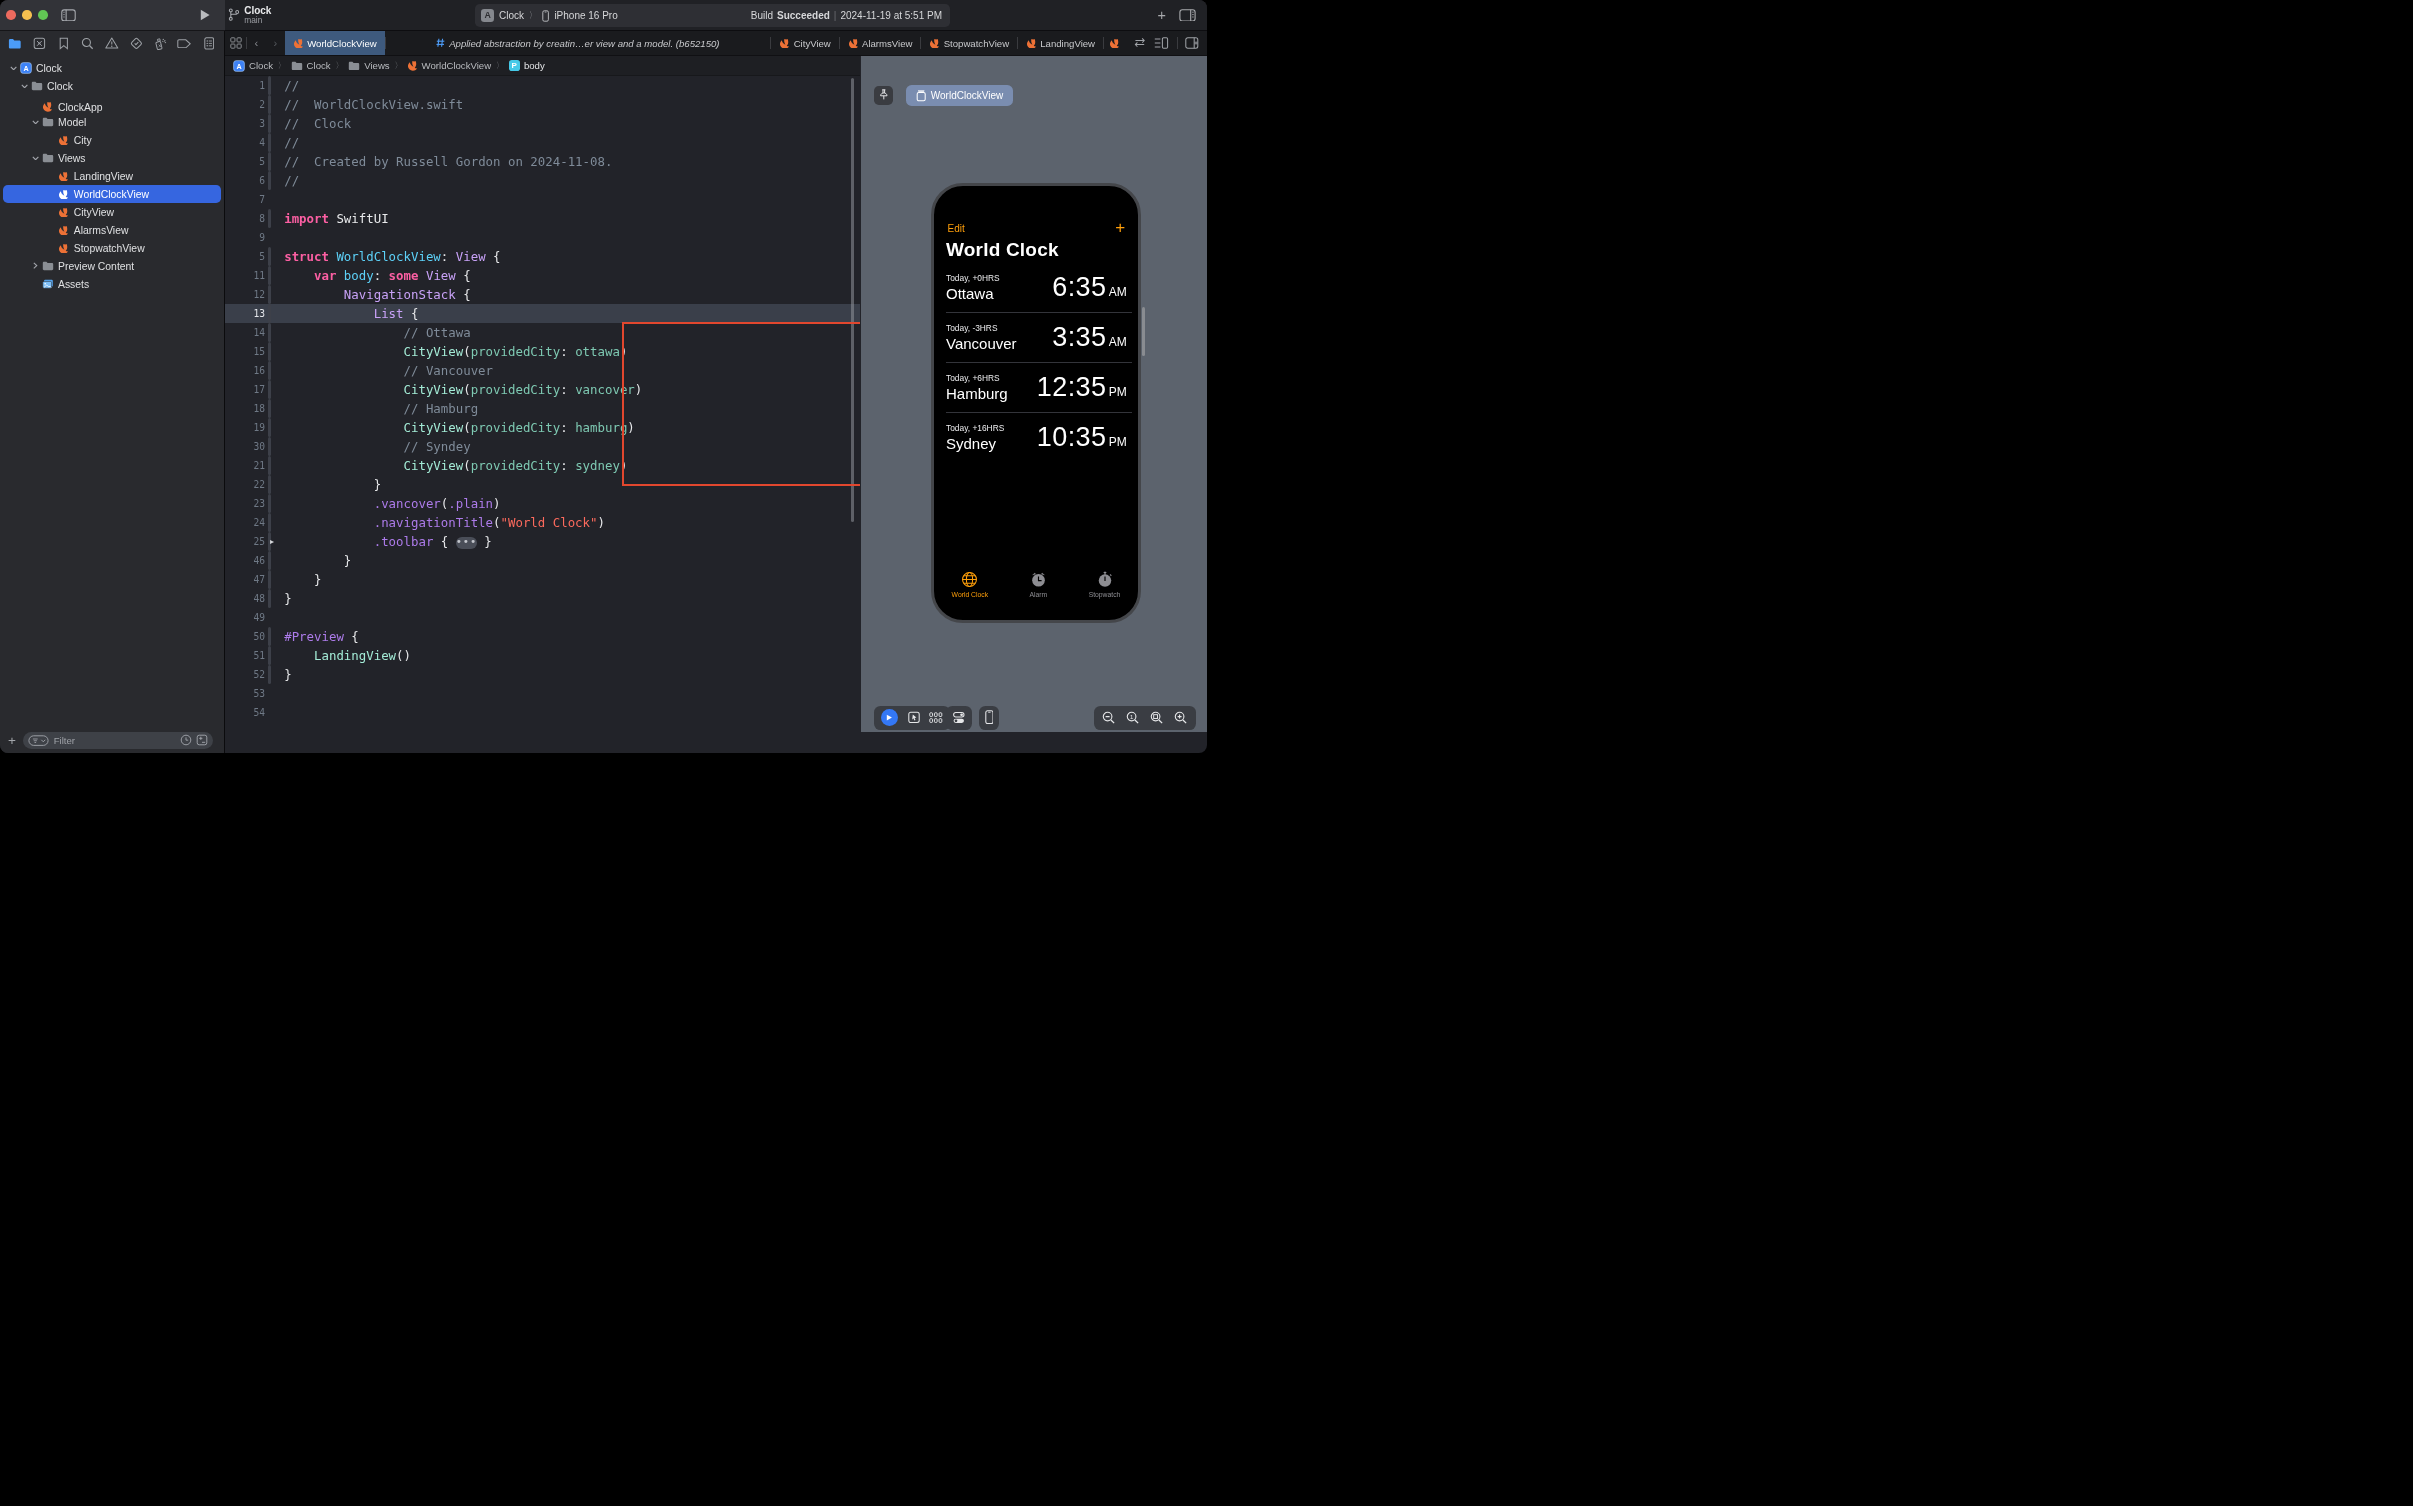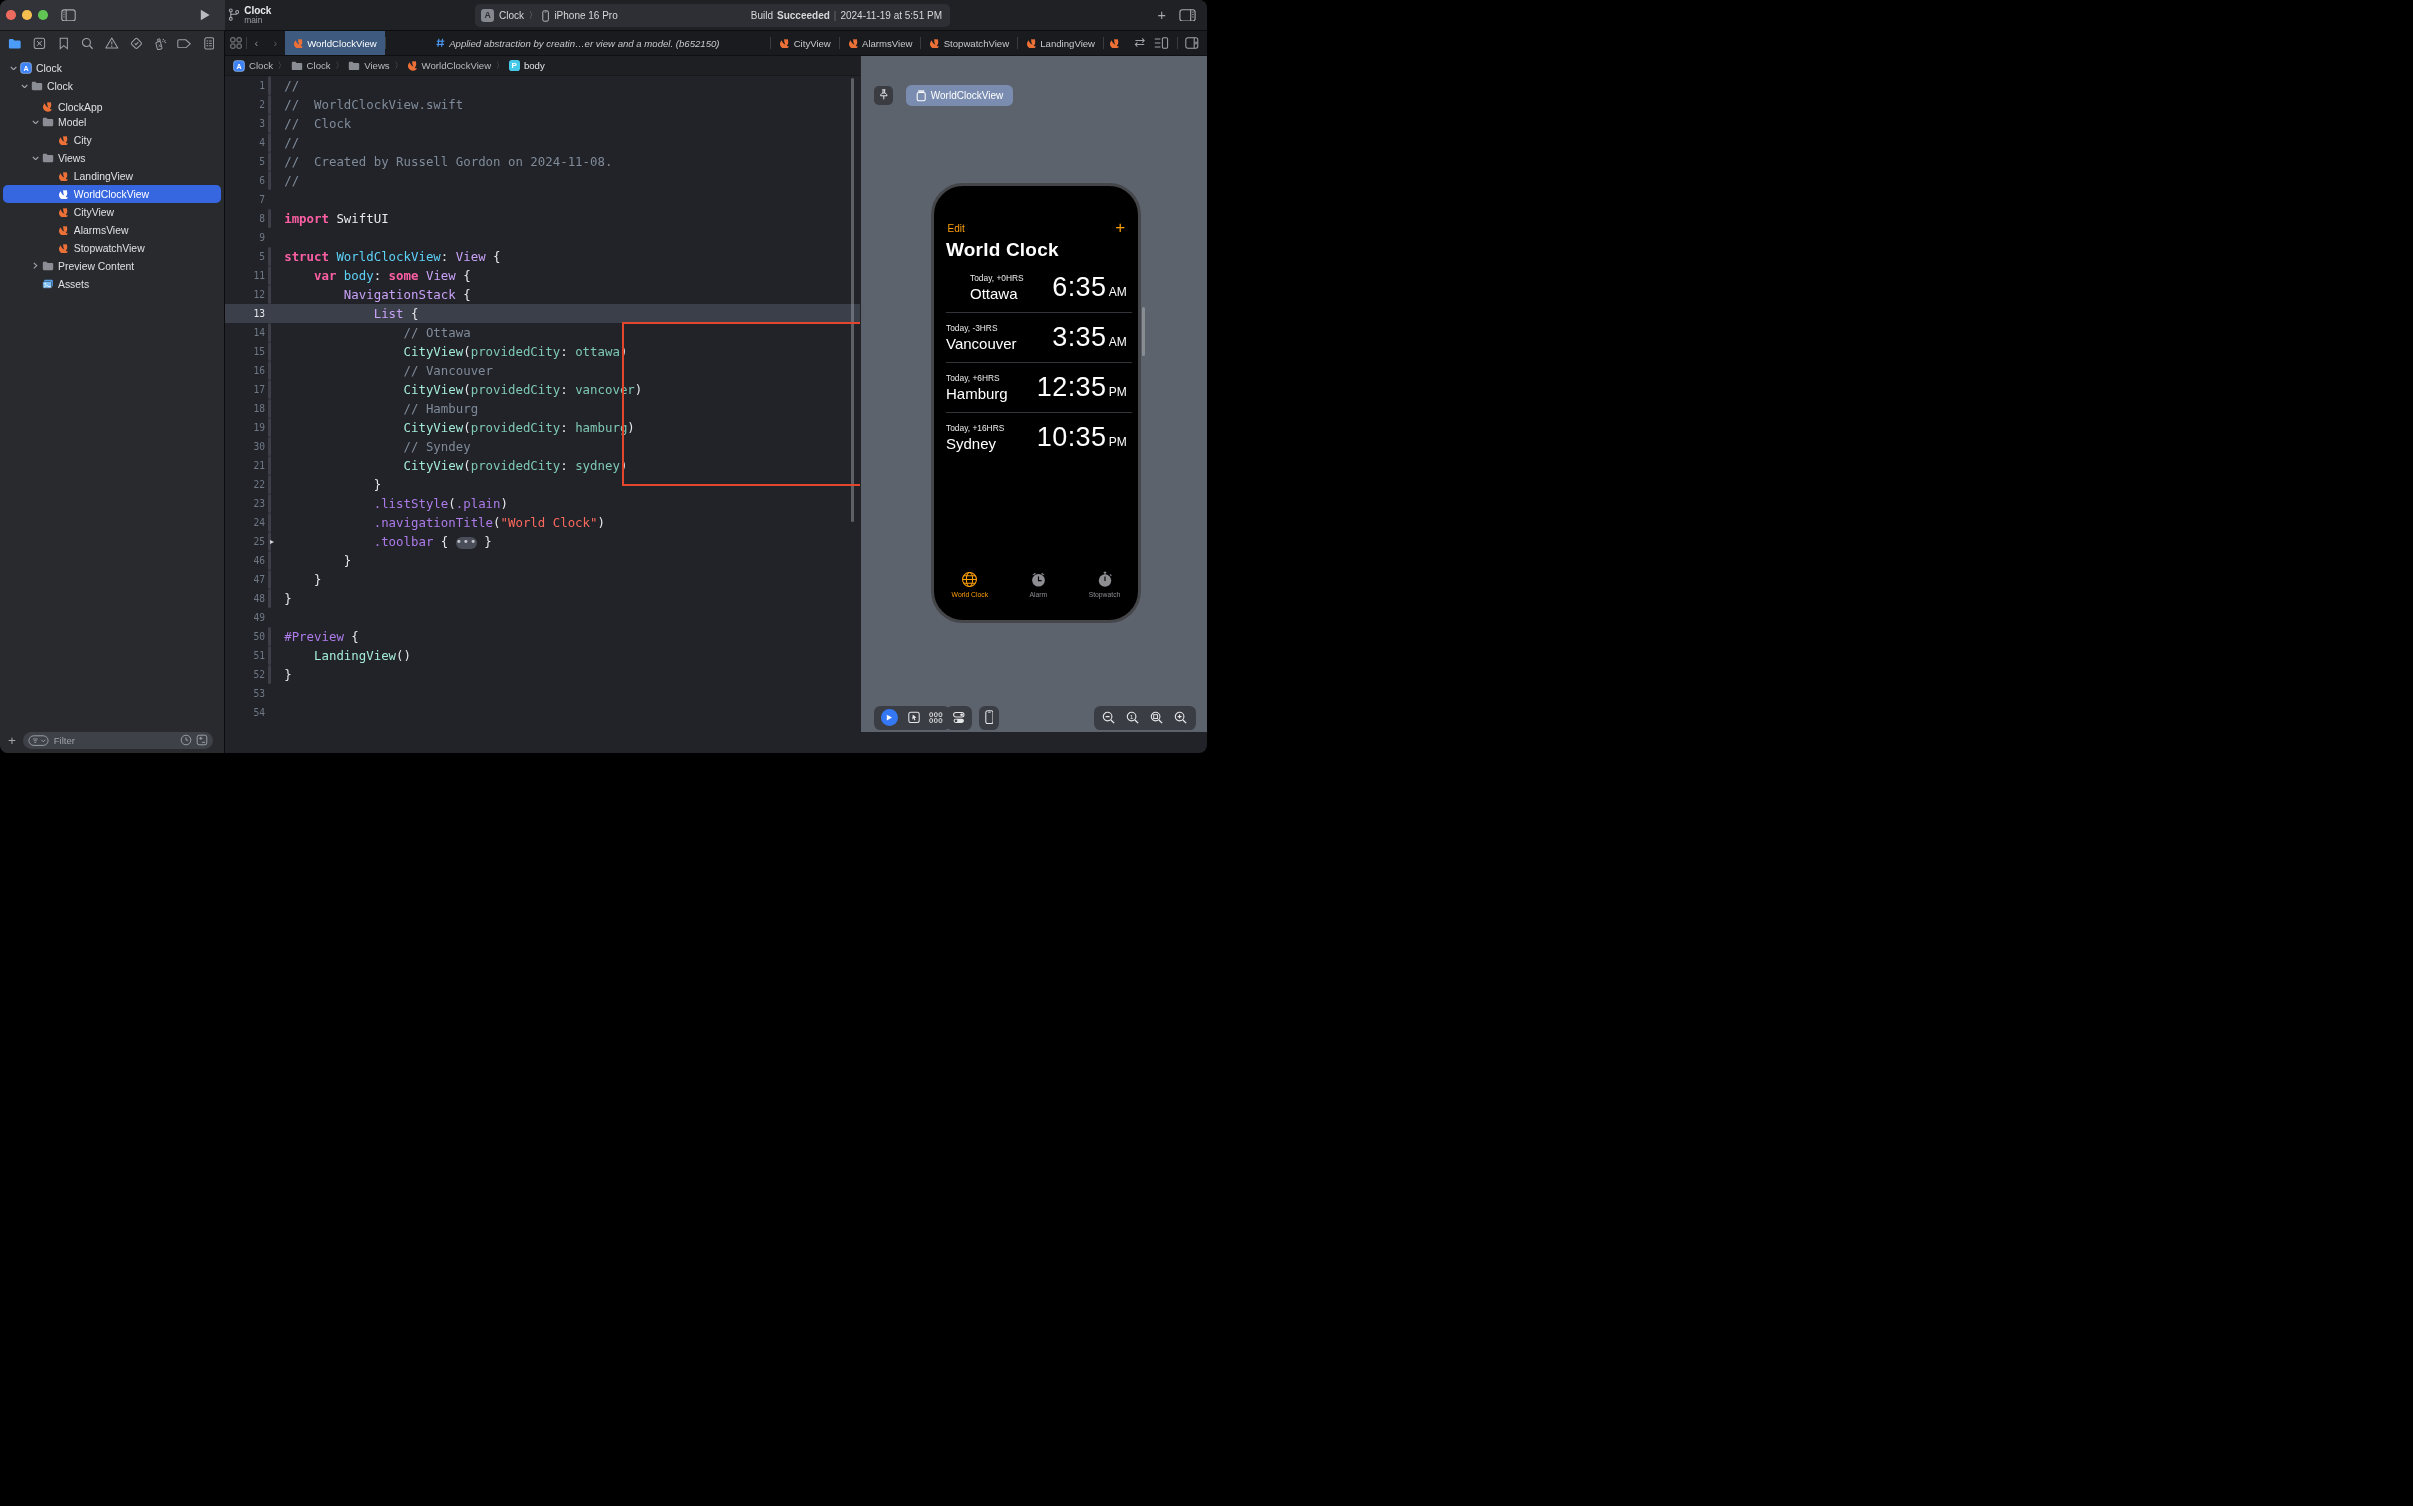--- a/index.html
+++ b/index.html
@@ -73,21 +73,21 @@
   
   #canvas{position:absolute;left:861px;top:56px;right:0;bottom:21px;background:#5C636D;}
   #pinbtn{position:absolute;left:12.8px;top:29.5px;width:19px;height:19px;background:#3A3C41;border-radius:4.8px;display:flex;align-items:center;justify-content:center;}
   #prevpill{position:absolute;left:45px;top:29px;height:21px;background:#7A8DB0;border-radius:5.6px;display:flex;align-items:center;gap:4.8px;padding:0 9.6px;color:#fff;font-size:10px;}
   #phone{position:absolute;left:70px;top:127px;width:210px;height:440px;background:#000;border:3.2px solid #44464A;border-radius:32px;box-sizing:border-box;overflow:hidden;}
   #phone .edit{position:absolute;left:13.6px;top:37px;color:#FF9F0A;font-size:10px;}
   #phone .plus{position:absolute;right:12.8px;top:32px;color:#FF9F0A;font-size:17px;font-weight:300;}
   #phone .title{position:absolute;left:12px;top:53px;color:#fff;font-size:19px;font-weight:bold;letter-spacing:0.2px;}
   #clocklist{position:absolute;left:12px;right:6.4px;top:77px;}
   .crow{height:49px;border-top:0.8px solid #33343a;display:flex;align-items:center;}
-  .crow:first-child{border-top:none;border-bottom:none;margin-left:24px;}
+  .crow:first-child{border-top:none;border-bottom:none;}
   .crow .lc{display:flex;flex-direction:column;}
   .crow .when{color:#EDEDEF;font-size:8.4px;margin-bottom:1.6px;}
   .crow .city{color:#fff;font-size:15px;font-weight:300;}
   .crow .tc{margin-left:auto;display:flex;align-items:baseline;gap:2.4px;margin-right:4.8px;}
   .crow .time{color:#fff;font-size:27px;font-weight:200;letter-spacing:0.4px;}
   .crow .mer{color:#fff;font-size:12px;font-weight:300;}
   #phonetabs{position:absolute;left:0;right:0;bottom:22.3px;display:flex;justify-content:space-between;padding:0 17.6px;}
   #phonetabs .pt{display:flex;flex-direction:column;align-items:center;gap:2.4px;font-size:6.8px;color:#8D8D92;}
   #phonetabs .pt.on{color:#FF9F0A;}
   #pscroll{position:absolute;left:281px;top:251px;width:3.2px;height:49px;background:#898C91;border-radius:1.6px;}
@@ -654,21 +654,21 @@
           <span class="codeln" style="padding-left: 16ch;"><span class="mint">CityView</span><span class="pl">(</span><span class="mint2">providedCity</span><span class="pl">: </span><span class="mint2">sydney</span><span class="pl">)</span></span>
         </div>
         <div class="cl">
           <span class="ln">22</span>
           <span class="cbar on"></span>
           <span class="codeln" style="padding-left: 12ch;"><span class="pl">}</span></span>
         </div>
         <div class="cl">
           <span class="ln">23</span>
           <span class="cbar on"></span>
-          <span class="codeln" style="padding-left: 12ch;"><span class="mod">.listStyle</span><span class="pl">(</span><span class="mod">.plain</span><span class="pl">)</span></span>
+          <span class="codeln" style="padding-left: 12ch;"><span class="mod">.vancover</span><span class="pl">(</span><span class="mod">.plain</span><span class="pl">)</span></span>
         </div>
         <div class="cl">
           <span class="ln">24</span>
           <span class="cbar on"></span>
           <span class="codeln" style="padding-left: 12ch;"><span class="mod">.navigationTitle</span><span class="pl">(</span><span class="str">"World Clock"</span><span class="pl">)</span></span>
         </div>
         <div class="cl">
           <span class="ln">25</span>
           <span class="arrow">▸</span>
           <span class="cbar on"></span>

